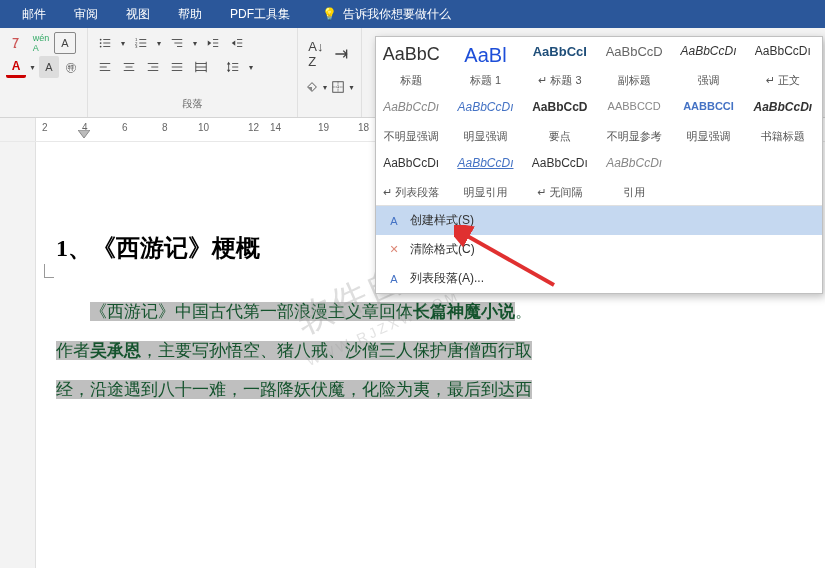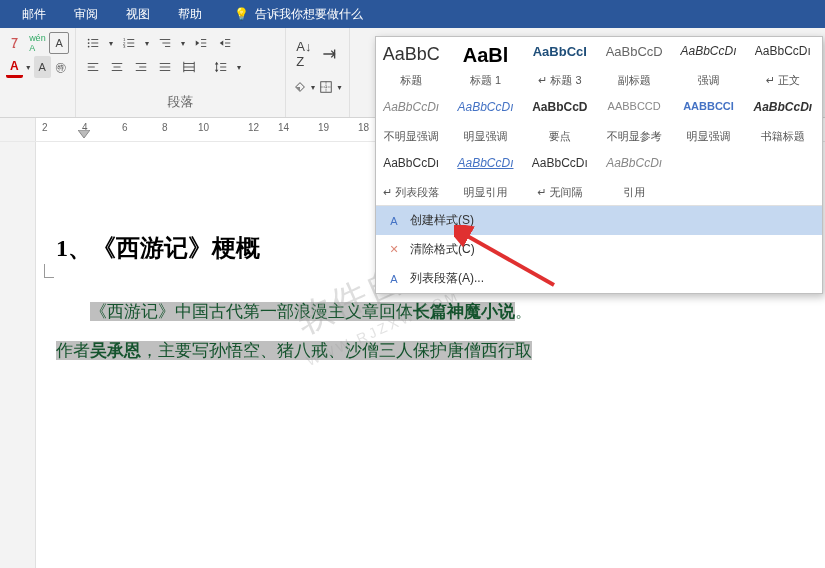--- a/index.html
+++ b/index.html
@@ -8,21 +8,21 @@
 .menubar { background: #2b579a; height: 28px; display: flex; align-items: center; padding: 0 8px; color: #fff; font-size: 12px; }
 .menubar-item { padding: 0 14px; cursor: pointer; height: 28px; display: flex; align-items: center; }
 .tell-me { display: flex; align-items: center; margin-left: 4px; }
 .tell-me .bulb { margin-right: 6px; }
 
 .ribbon { background: #f3f3f3; border-bottom: 1px solid #d4d4d4; height: 90px; display: flex; }
 .ribbon-group { border-right: 1px solid #e0e0e0; padding: 4px 6px; display: flex; flex-direction: column; }
 .ribbon-row { display: flex; gap: 2px; margin-bottom: 2px; }
 .rbtn { width: 22px; height: 22px; display: flex; align-items: center; justify-content: center; font-size: 12px; color: #444; cursor: pointer; border-radius: 2px; }
 .rbtn svg { width: 14px; height: 14px; }
-.group-label { text-align: center; font-size: 13px; color: #666; margin-top: auto; padding-bottom: 2px; }
+.group-label { text-align: center; font-size: 10px; color: #666; margin-top: auto; padding-bottom: 2px; }
 .sort-btn { width: 26px; height: 44px; display: flex; align-items: center; justify-content: center; cursor: pointer; border-radius: 2px; font-size: 13px; color: #444; }
 
 .styles-panel { position: absolute; left: 375px; top: 36px; width: 448px; background: #fff; border: 1px solid #c0c0c0; box-shadow: 2px 3px 8px rgba(0,0,0,0.25); z-index: 100; }
 .styles-grid { display: grid; grid-template-columns: repeat(6, 1fr); }
 .style-cell { border: 1px solid transparent; padding: 6px 4px 4px 0; text-align: center; cursor: pointer; height: 56px; display: flex; flex-direction: column; justify-content: space-between; }
 .style-preview { font-size: 14px; color: #333; white-space: nowrap; overflow: hidden; }
 .style-name { font-size: 11px; color: #555; white-space: nowrap; overflow: hidden; }
 .styles-actions { border-top: 1px solid #e0e0e0; }
 .style-action { display: flex; align-items: center; padding: 6px 10px; font-size: 12px; color: #333; cursor: pointer; gap: 8px; }
 .style-action.highlighted { background: #c5d8f0; }
@@ -51,28 +51,29 @@
 .watermark2 { position: absolute; left: 300px; top: 320px; font-size: 14px; color: rgba(160,160,160,0.3); transform: rotate(-24deg); z-index: 50; pointer-events: none; letter-spacing: 3px; }
 </style>
 </head>
 <body>
 
 <div class="menubar">
   <div class="menubar-item">邮件</div>
   <div class="menubar-item">审阅</div>
   <div class="menubar-item">视图</div>
   <div class="menubar-item">帮助</div>
+  <div class="menubar-item">PDF工具集</div>
   <div class="tell-me menubar-item">
     <span class="bulb">💡</span>
     <span>告诉我你想要做什么</span>
   </div>
 </div>
 
 <div class="ribbon">
-  <div class="ribbon-group" style="width:76px;">
+  <div class="ribbon-group" style="width:88px;">
     <div class="ribbon-row">
       <div class="rbtn">
           <svg viewBox="0 0 16 16">
             <path d="M3 3 L9 3 L6 9 L5 13 L7 13" stroke="#c55" fill="none" stroke-width="1.5"></path>
           </svg>
         </div>
       <div class="rbtn" style="font-size:9px;color:#3a6;">
           <span>wén<br>A</span>
         </div>
       <div class="rbtn" style="border:1px solid #888;font-size:11px;">A</div>
@@ -219,51 +220,51 @@
 
 <div class="ruler-area">
   <div class="ruler-corner"></div>
   <div class="ruler">
     <span class="ruler-num" style="left:6px;">2</span>
     <span class="ruler-num" style="left:46px;">4</span>
     <span class="ruler-num" style="left:86px;">6</span>
     <span class="ruler-num" style="left:126px;">8</span>
     <span class="ruler-num" style="left:162px;">10</span>
     <span class="ruler-num" style="left:212px;">12</span>
-    <span class="ruler-num" style="left:242px;">14</span>
+    <span class="ruler-num" style="left:234px;">14</span>
     <span class="ruler-num" style="left:282px;">19</span>
     <span class="ruler-num" style="left:322px;">18</span>
     <span class="ruler-num" style="left:362px;">20</span>
     <svg class="ruler-indent" width="12" height="10">
         <path d="M0 0 L12 0 L6 8 Z" fill="#bbb" stroke="#888"></path>
       </svg>
   </div>
 </div>
 
 <div class="doc-area">
   <div class="vruler"></div>
   <div class="page">
     <div class="page-marker"></div>
     <h1 class="doc-title">1、《西游记》梗概</h1>
     <div class="doc-body">
       <span class="indent"></span><span class="sel">《西游记》中国古代第一部浪漫主义章回体</span><span class="sel bold">长篇神魔小说</span><span>。</span><br>
       <span class="sel">作者</span><span class="sel bold">吴承恩</span><span class="sel">，主要写孙悟空、猪八戒、沙僧三人保护唐僧西行取</span><br>
-      <br>
+      <span class="sel">经，沿途遇到八十一难，一路降妖伏魔，化险为夷，最后到达西</span><br>
     </div>
   </div>
 </div>
 
 <div class="styles-panel">
   <div class="styles-grid" id="styles-grid">
       <div class="style-cell">
         <div class="style-preview" style="font-size:18px;color:#333;">AaBbC</div>
         <div class="style-name">标题</div>
       </div>
       <div class="style-cell">
-        <div class="style-preview" style="font-size:20px;font-weight:bold;color:#000000;">AaBl</div>
+        <div class="style-preview" style="font-size:20px;font-weight:normal;color:#1d4ed8;">AaBl</div>
         <div class="style-name">标题 1</div>
       </div>
       <div class="style-cell">
         <div class="style-preview" style="font-size:13px;font-weight:bold;color:#1f4e79;">AaBbCcI</div>
         <div class="style-name">↵ 标题 3</div>
       </div>
       <div class="style-cell">
         <div class="style-preview" style="font-size:13px;color:#666;">AaBbCcD</div>
         <div class="style-name">副标题</div>
       </div>

